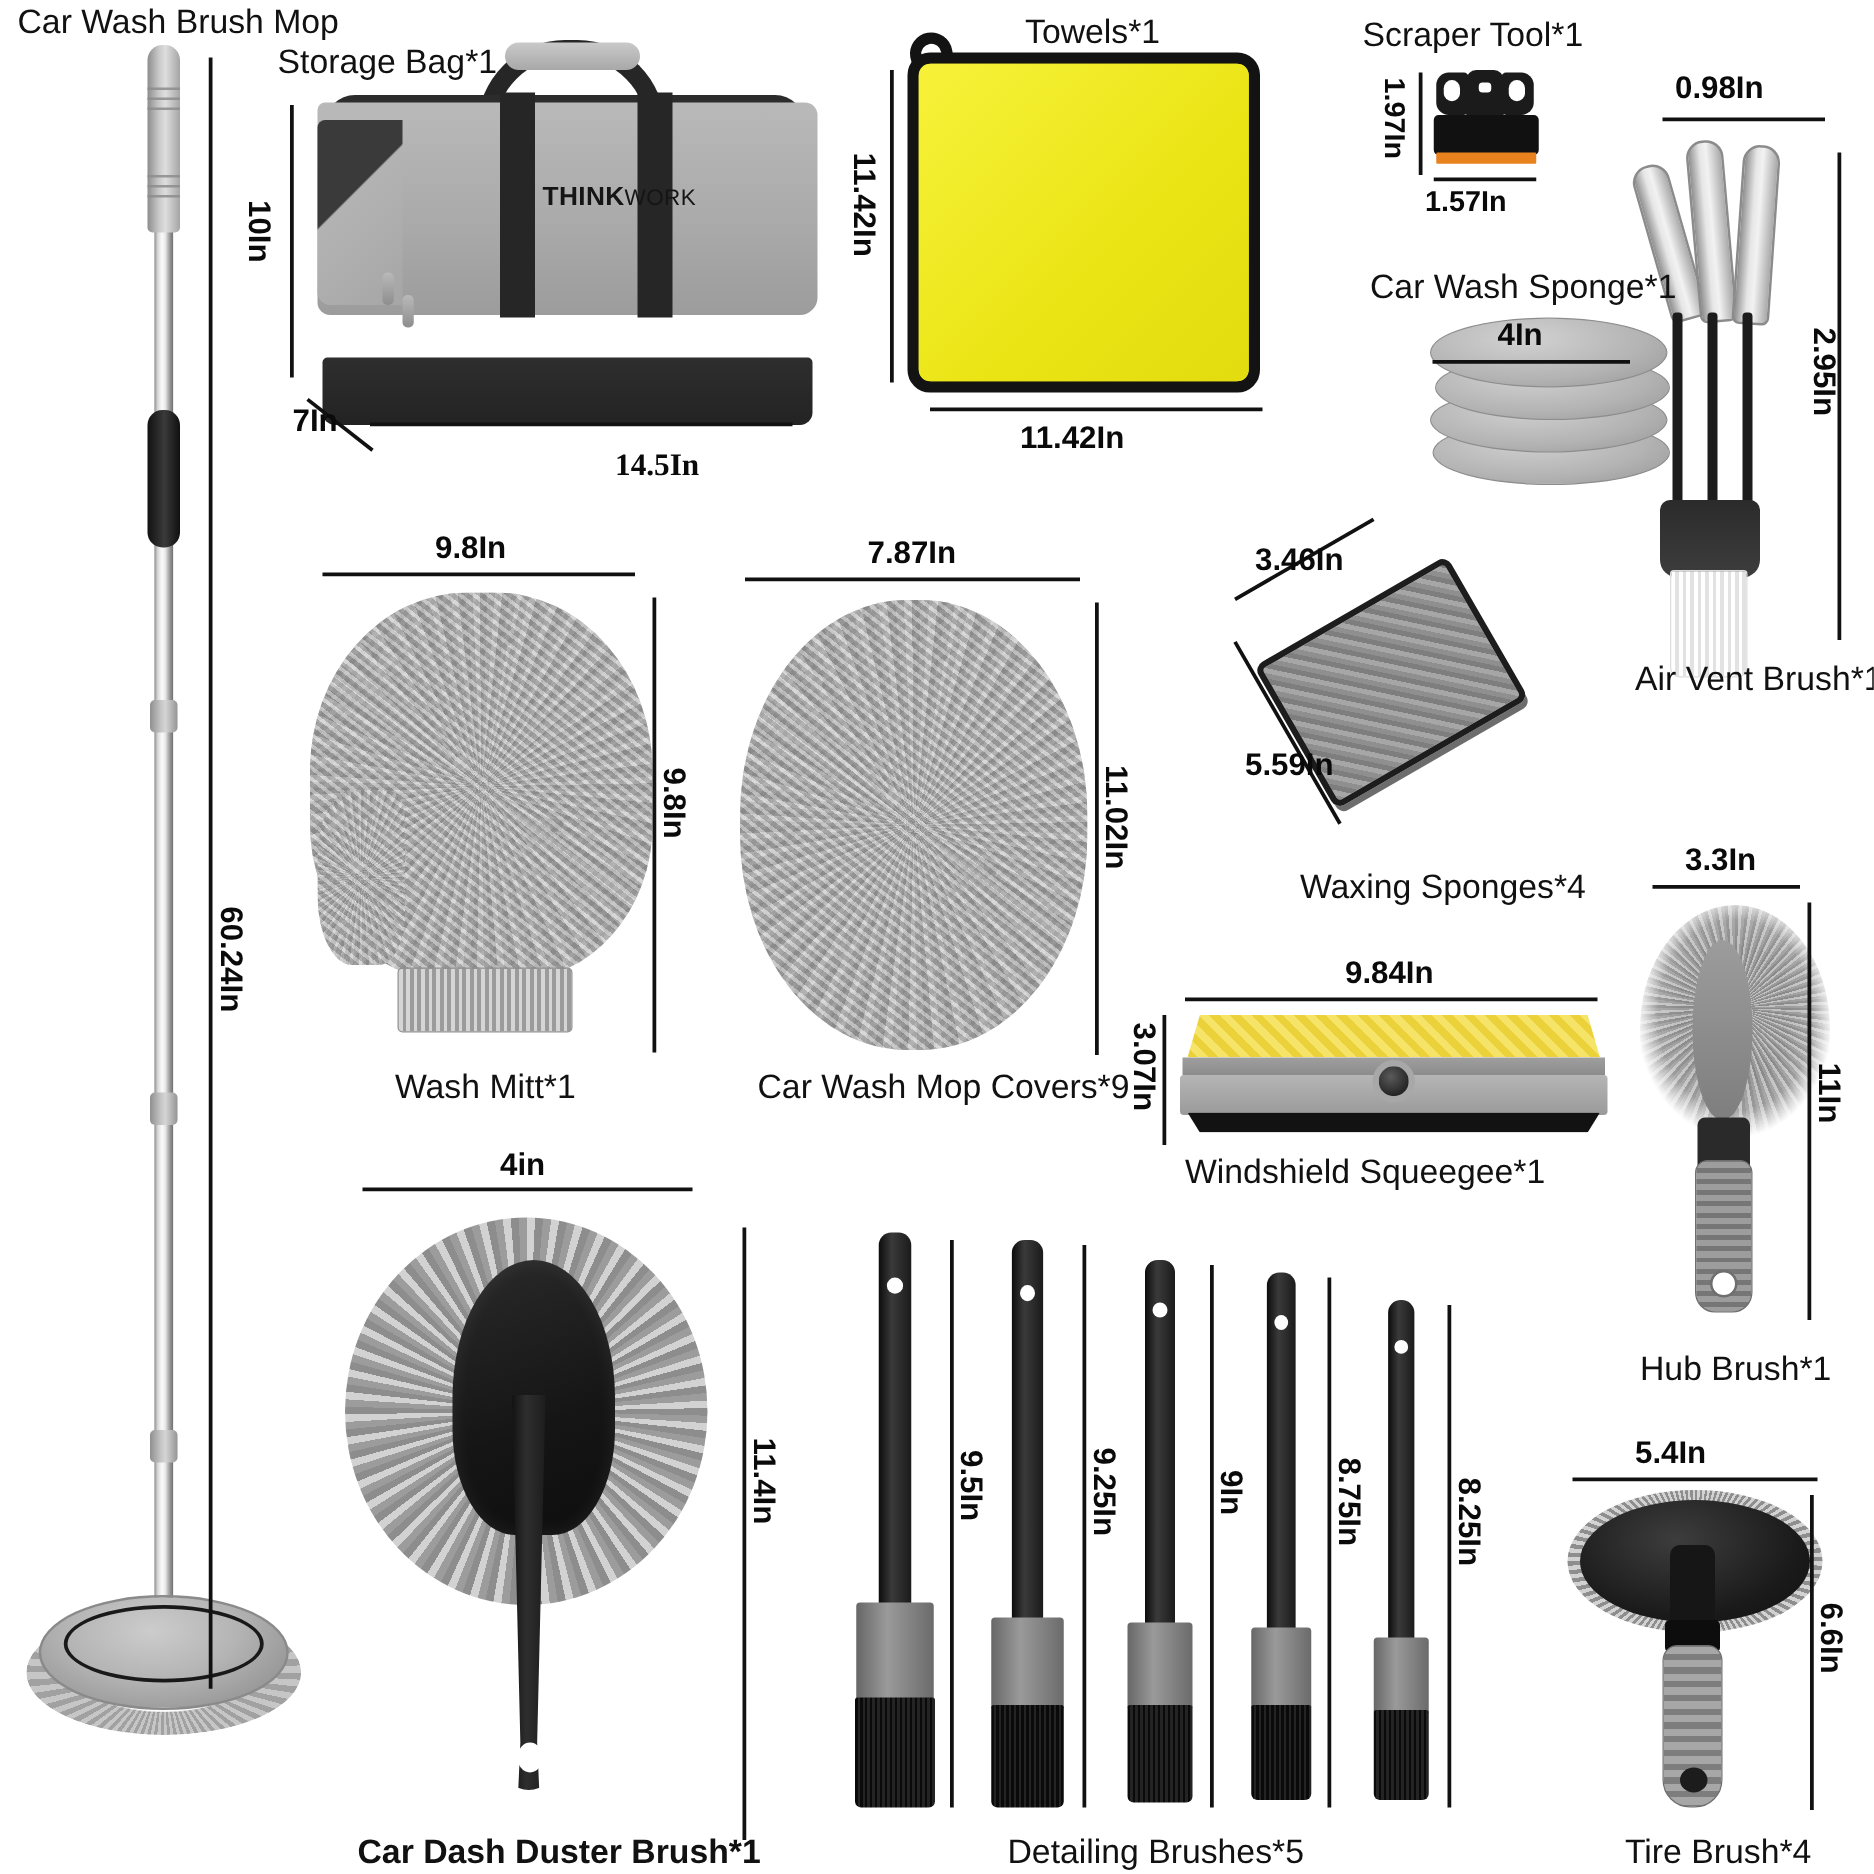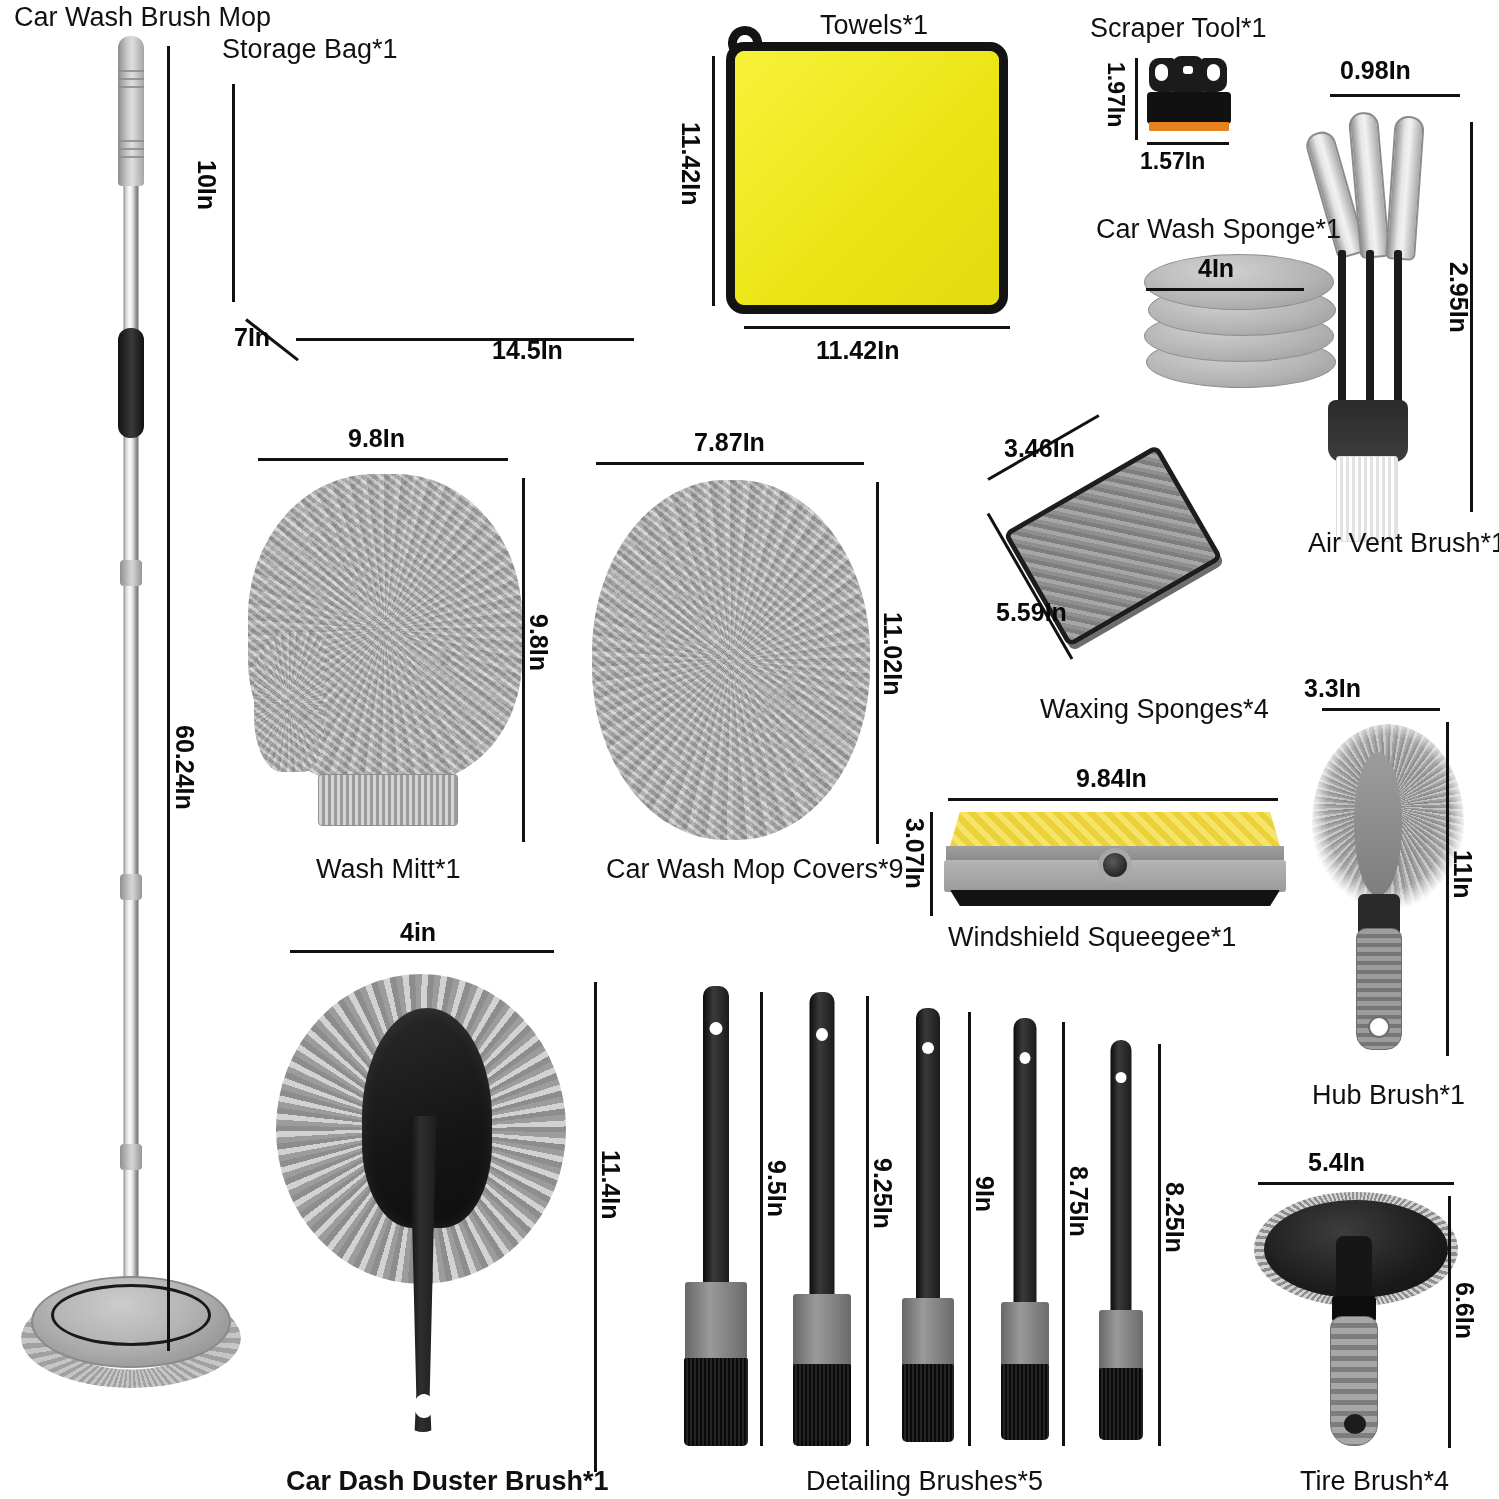--- a/index.html
+++ b/index.html
@@ -235,26 +235,41 @@
       <div class="mop-disc"></div>
       <div class="mop-strap" style="left:20px; top:26px; width:160px; height:62px; border-color:#191919;"></div>
     </div>
   </div>
 
   <div class="abs rule-v" style="left:167px; top:46px; height:1305px;"></div>
   <div class="abs dimv" style="left:172px; top:725px;">60.24In</div>
 
   <div class="abs lbl" style="left:222px; top:36px;">Storage Bag*1</div>
 
+  <div class="bag" style="left:254px; top:40px; width:400px; height:300px;">
+    <div class="bag-handle" style="left:128px; top:-8px; width:150px; height:82px;"></div>
+    <div class="bag-handle-grip" style="left:150px; top:-6px; width:108px;"></div>
+    <div class="bag-top"></div>
+    <div class="bag-body"></div>
+    <div class="bag-side"></div>
+    <div class="bag-strap" style="left:146px;"></div>
+    <div class="bag-strap" style="left:256px;"></div>
+    <div class="bag-base"></div>
+    <div class="zip-pull" style="left:52px; top:178px;"></div>
+    <div class="zip-pull" style="left:68px; top:196px;"></div>
+    <div class="bag-logo" style="left:180px; top:106px;">
+      <b>THINK</b><span>WORK</span>
+    </div>
+  </div>
 
   <div class="abs rule-v" style="left:232px; top:84px; height:218px;"></div>
   <div class="abs dimv" style="left:194px; top:160px;">10In</div>
 
   <div class="abs rule-h" style="left:296px; top:338px; width:338px;"></div>
-  <div class="abs dim" style="left:492px; top:338px;">14.5In</div>
+  <div class="abs dim" style="left:492px; top:360px;font-family:Liberation Serif, serif;">14.5In</div>
 
   <div class="diag" style="left:246px; top:318px; width:66px; transform:rotate(38deg);"></div>
   <div class="abs dim" style="left:234px; top:325px;">7In</div>
 
   <div class="abs lbl" style="left:820px; top:12px;">Towels*1</div>
 
   <div class="abs" style="left:726px; top:42px; width:282px; height:272px;">
     <div class="towel-loop" style="left:2px; top:-16px;"></div>
     <div class="towel-outer" style="left:0; top:0; width:282px; height:272px;">
       <div class="towel-inner"></div>
@@ -373,21 +388,21 @@
     <div class="sq-blade" style="left:10px; top:78px; width:330px; height:16px;
          clip-path:polygon(0 0,100% 0,97% 100%,3% 100%);"></div>
   </div>
 
   <div class="abs rule-v" style="left:930px; top:812px; height:104px;"></div>
   <div class="abs dimv" style="left:902px; top:818px;">3.07In</div>
 
   <div class="abs lbl" style="left:948px; top:924px;">Windshield Squeegee*1</div>
 
   <div class="abs rule-h" style="left:1322px; top:708px; width:118px;"></div>
-  <div class="abs dim" style="left:1304px; top:676px;">3.3In</div>
+  <div class="abs dim" style="left:1348px; top:676px;">3.3In</div>
 
   <div class="abs" style="left:1306px; top:724px; width:170px; height:332px;">
     <div class="hb-head" style="left:6px; top:0; width:152px; height:196px;"></div>
     <div class="hb-core" style="left:48px; top:28px; width:48px; height:144px;"></div>
     <div class="hb-neck" style="left:52px; top:170px; width:42px; height:44px;"></div>
     <div class="hb-handle" style="left:50px; top:204px; width:46px; height:122px;"></div>
     <div class="hb-hole" style="left:62px; top:292px; width:22px; height:22px;"></div>
   </div>
 
   <div class="abs rule-v" style="left:1446px; top:722px; height:334px;"></div>

